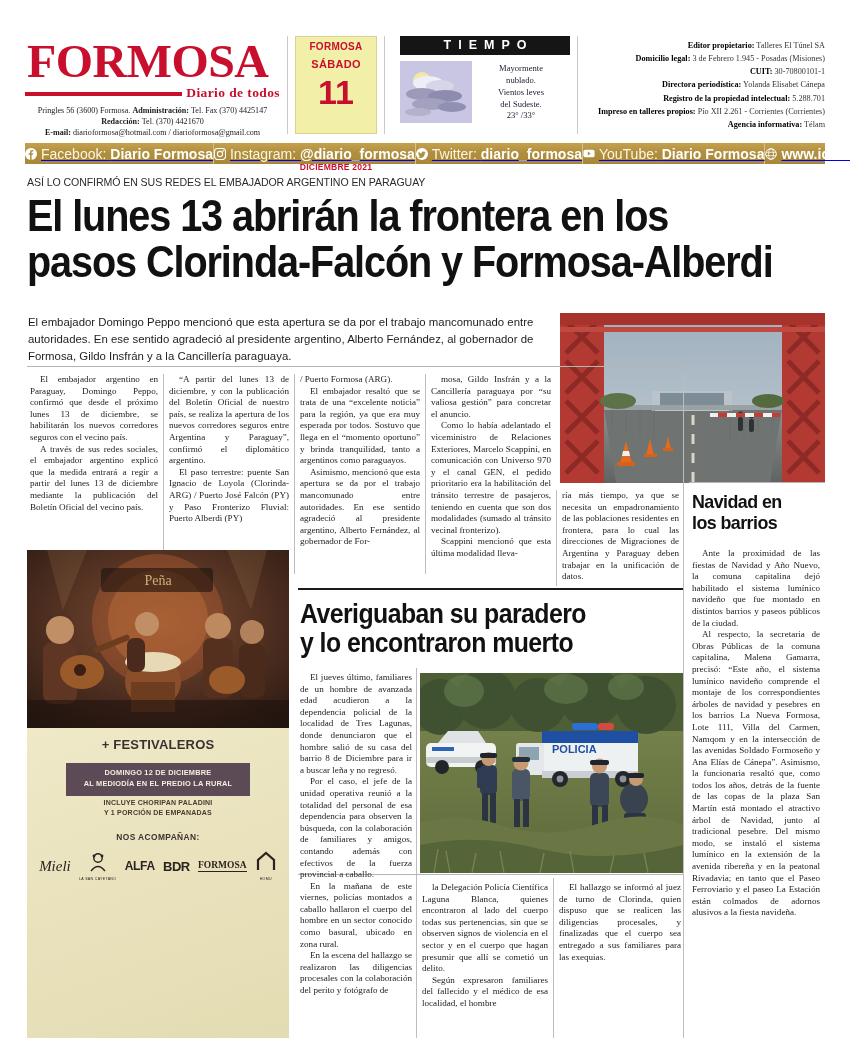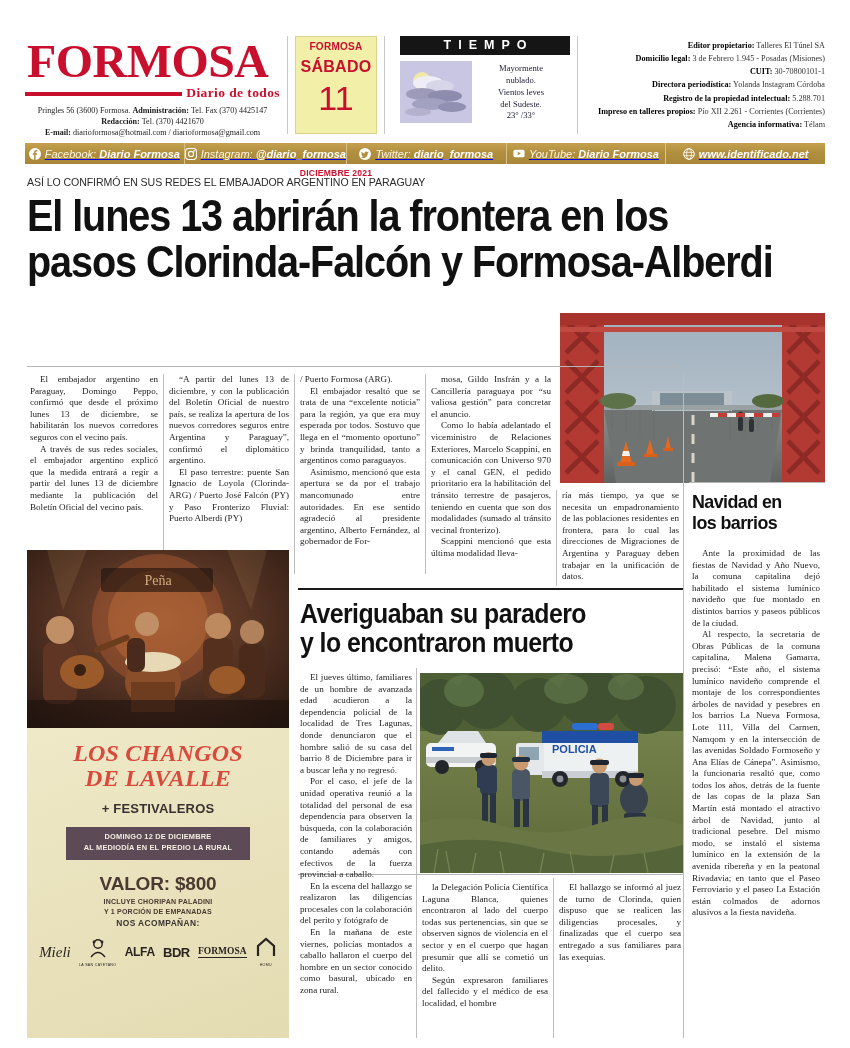--- a/index.html
+++ b/index.html
@@ -56,22 +56,22 @@
 
   .mh-sep{width:1px;background:#c9c9c9;margin:0 7px;}
 
   .mh-date{
     width:82px;background:#f2efa8;border:1px solid #d8d48f;
     display:flex;flex-direction:column;align-items:center;justify-content:space-between;
     padding:4px 0 4px;box-sizing:border-box;
   }
   .d-city{font-family:"Liberation Sans",sans-serif;font-weight:bold;font-size:10px;color:#c8102e;letter-spacing:.3px;}
   .d-rule{width:68px;height:1px;background:#b9b56f;margin:3px 0;}
-  .d-day{font-family:"Liberation Sans",sans-serif;font-weight:bold;font-size:16px;color:#c8102e;letter-spacing:.3px;}
-  .d-num{font-family:"Liberation Sans",sans-serif;font-weight:normal;font-size:34px;color:#c8102e;line-height:.95;}
+  .d-day{font-family:"Liberation Sans",sans-serif;font-weight:bold;font-size:11px;color:#c8102e;letter-spacing:.3px;}
+  .d-num{font-family:"Liberation Sans",sans-serif;font-weight:bold;font-size:34px;color:#c8102e;line-height:.95;}
   .d-mon{font-family:"Liberation Sans",sans-serif;font-weight:bold;font-size:8.6px;color:#c8102e;letter-spacing:.2px;margin-top:48px;}
 
   .mh-weather{width:178px;padding-left:8px;box-sizing:border-box;}
   .w-title{
     background:#151515;color:#ffffff;
     font-family:"Liberation Sans",sans-serif;font-weight:bold;
     font-size:12.5px;letter-spacing:7px;text-align:center;
     padding:2px 0 3px 7px;
   }
   .w-body{display:flex;margin-top:6px;}
@@ -101,21 +101,21 @@
     display:flex;align-items:center;
   }
   .soc{
     flex:1;display:flex;align-items:center;justify-content:center;gap:4px;
     border-right:1px solid #d9c189;height:100%;
   }
   .soc:last-child{border-right:none;}
   .soc-ic{
     width:12px;height:12px;flex:none;display:flex;align-items:center;justify-content:center;
   }
-  .soc-t{font-family:"Liberation Sans",sans-serif;font-size:11px;color:#fdf6e3;white-space:nowrap;font-style:italic;}
+  .soc-t{font-family:"Liberation Sans",sans-serif;font-size:14px;color:#fdf6e3;white-space:nowrap;}
   .soc-t b{font-weight:bold;color:#ffffff;}
 
   
   .kicker{
     position:absolute;left:27px;top:176px;width:800px;
     font-family:"Liberation Sans",sans-serif;
     font-size:11.4px;color:#2b2b2b;letter-spacing:-0.1px;
     transform:scaleX(0.93);transform-origin:left center;
   }
   .headline{
@@ -190,21 +190,21 @@
   .ad-price{
     text-align:center;font-family:"Liberation Sans",sans-serif;font-weight:bold;
     font-size:19px;color:#4a3a30;margin-top:13px;letter-spacing:-.2px;
   }
   .ad-price-sub{
     text-align:center;font-family:"Liberation Sans",sans-serif;font-weight:bold;
     font-size:7px;color:#4a3a30;line-height:1.45;margin-top:2px;letter-spacing:.2px;
   }
   .ad-sponsor-t{
     text-align:center;font-family:"Liberation Sans",sans-serif;font-weight:bold;
-    font-size:8.4px;color:#3a3230;margin-top:1px;letter-spacing:.4px;
+    font-size:8.4px;color:#3a3230;margin-top:14px;letter-spacing:.4px;
   }
   .ad-logos{
     display:flex;align-items:center;justify-content:space-around;
     margin-top:9px;padding:0 8px;
   }
   .lg{font-family:"Liberation Serif", serif;color:#2a2320;text-align:center;}
   .lg1{font-style:italic;font-size:15px;}
   .lg-cap{font-family:"Liberation Sans",sans-serif;font-size:3.6px;letter-spacing:.3px;display:block;}
   .lg3{font-family:"Liberation Sans",sans-serif;font-weight:bold;font-size:12px;letter-spacing:-.3px;}
   .lg4{font-family:"Liberation Sans",sans-serif;font-weight:bold;font-size:13px;letter-spacing:-.5px;}
@@ -281,21 +281,21 @@
           </div>
         </div>
       </div>
 
       <div class="mh-sep"></div>
 
       <div class="mh-info">
         <div class="info-line"><b>Editor propietario:</b><span> Talleres El Túnel SA</span></div>
         <div class="info-line"><b>Domicilio legal:</b><span> 3 de Febrero 1.945 - Posadas (Misiones)</span></div>
         <div class="info-line"><b>CUIT:</b><span> 30-70800101-1</span></div>
-        <div class="info-line"><b>Directora periodística:</b><span> Yolanda Instagram Córdoba</span></div>
+        <div class="info-line"><b>Directora periodística:</b><span> Yolanda Elisabet Cánepa</span></div>
         <div class="info-line"><b>Registro de la propiedad intelectual:</b><span> 5.288.701</span></div>
         <div class="info-line"><b>Impreso en talleres propios:</b><span> Pío XII 2.261 - Corrientes (Corrientes)</span></div>
         <div class="info-line"><b>Agencia informativa:</b><span> Télam</span></div>
       </div>
 
     </div>
   </div>
 
   <div class="social">
 
@@ -353,20 +353,21 @@
 
   </div>
 
   <div class="kicker">ASÍ LO CONFIRMÓ EN SUS REDES EL EMBAJADOR ARGENTINO EN PARAGUAY</div>
 
   <div class="headline">
     <div>El lunes 13 abrirán la frontera en los</div>
     <div class="l2">pasos Clorinda-Falcón y Formosa-Alberdi</div>
   </div>
 
+  <div class="lead">El embajador Domingo Peppo mencionó que esta apertura se da por el trabajo mancomunado entre autoridades. En ese sentido agradeció al presidente argentino, Alberto Fernández, al gobernador de Formosa, Gildo Insfrán y a la Cancillería paraguaya.</div>
 
   <div class="photo-main">
     <svg width="265" height="170" viewBox="0 0 265 170" aria-hidden="true">
       <defs>
         <linearGradient id="sky" x1="0" y1="0" x2="0" y2="1">
           <stop offset="0" stop-color="#9fb0bd"></stop>
             <stop offset="1" stop-color="#c2ccd4"></stop>
         </linearGradient>
         <linearGradient id="road" x1="0" y1="0" x2="0" y2="1">
           <stop offset="0" stop-color="#8d8f8e"></stop>
@@ -469,22 +470,22 @@
   </div>
 
   <div class="sechead big" style="left:300px;top:600px;width:400px;">
     <div>Averiguaban su paradero</div>
     <div>y lo encontraron muerto</div>
   </div>
 
   <div class="col" style="left:300px;top:672px;width:112px;">
     <p>El jueves último, familiares de un hombre de avanzada edad acudieron a la dependencia policial de la localidad de Tres Lagunas, donde denunciaron que el hombre salió de su casa del barrio 8 de Diciembre para ir a buscar leña y no regresó.</p>
     <p>Por el caso, el jefe de la unidad operativa reunió a la totalidad del personal de esa dependencia para observen la búsqueda, con la colaboración de familiares y amigos, contando además con efectivos de la fuerza provincial a caballo.</p>
+    <p>En la mañana de este viernes, policías montados a caballo hallaron el cuerpo del hombre en un sector conocido como basural, ubicado en zona rural.</p>
     <p>En la escena del hallazgo se realizaron las diligencias procesales con la colaboración del perito y fotógrafo de</p>
-    <p>En la mañana de este viernes, policías montados a caballo hallaron el cuerpo del hombre en un sector conocido como basural, ubicado en zona rural.</p>
   </div>
 
   <div class="photo-sec">
     <svg width="263" height="200" viewBox="0 0 263 200" aria-hidden="true">
       <defs>
         <linearGradient id="grass" x1="0" y1="0" x2="0" y2="1">
           <stop offset="0" stop-color="#7e8a52"></stop>
             <stop offset="1" stop-color="#5d6a3a"></stop>
         </linearGradient>
       </defs>
@@ -628,32 +629,27 @@
 
         <path d="M20 0 L60 0 L36 60 Z" fill="#ffd08a" opacity=".10"></path>
         <path d="M200 0 L240 0 L224 60 Z" fill="#ffd08a" opacity=".10"></path>
 
         <rect width="262" height="178" fill="none"></rect>
         <rect x="0" y="150" width="262" height="28" fill="#1b110c" opacity=".55"></rect>
       </svg>
     </div>
 
     <div class="ad-body">
-      <div class="ad-t1">
-        <div>LOS CHANGOS</div>
-        <div>DE LAVALLE</div>
-      </div>
       <div class="ad-t2">+ FESTIVALEROS</div>
 
       <div class="ad-band">
         <div>DOMINGO 12 DE DICIEMBRE</div>
         <div>AL MEDIODÍA EN EL PREDIO LA RURAL</div>
       </div>
 
-      <div class="ad-price">VALOR: $800</div>
       <div class="ad-price-sub">
         <div>INCLUYE CHORIPAN PALADINI</div>
         <div>Y 1 PORCIÓN DE EMPANADAS</div>
       </div>
 
       <div class="ad-sponsor-t">NOS ACOMPAÑAN:</div>
 
       <div class="ad-logos">
         <div class="lg lg1">
           <span>Mieli</span>

